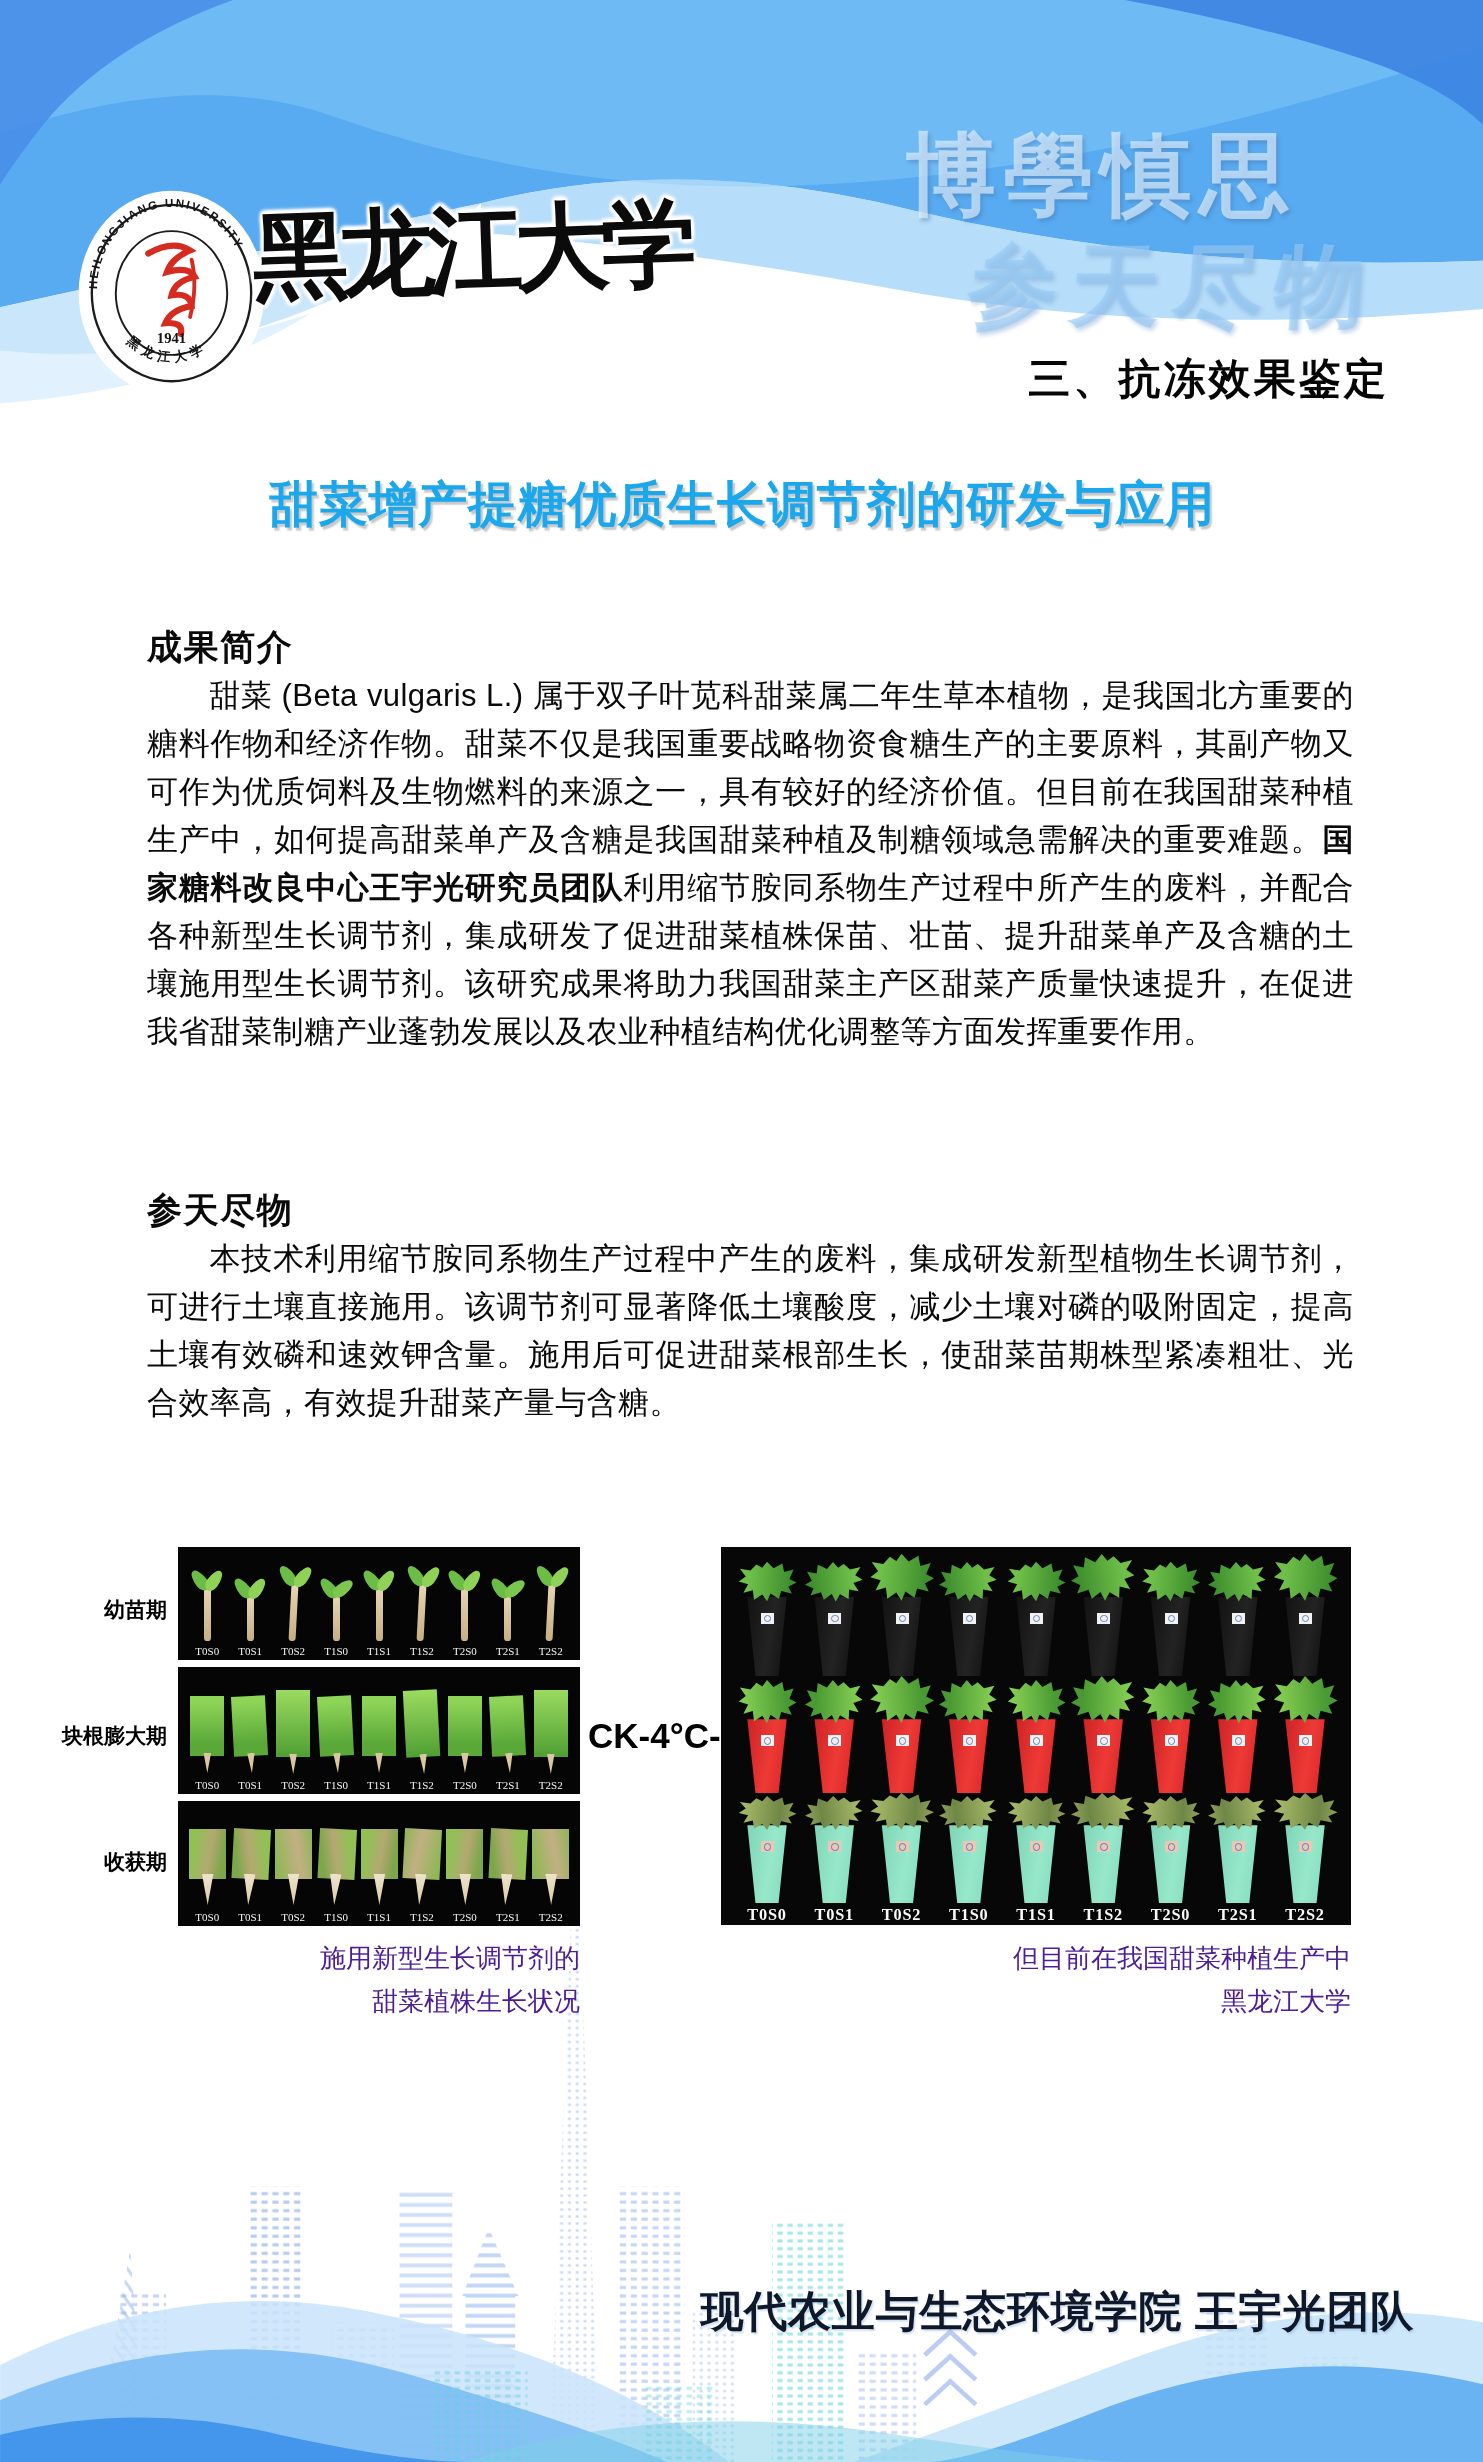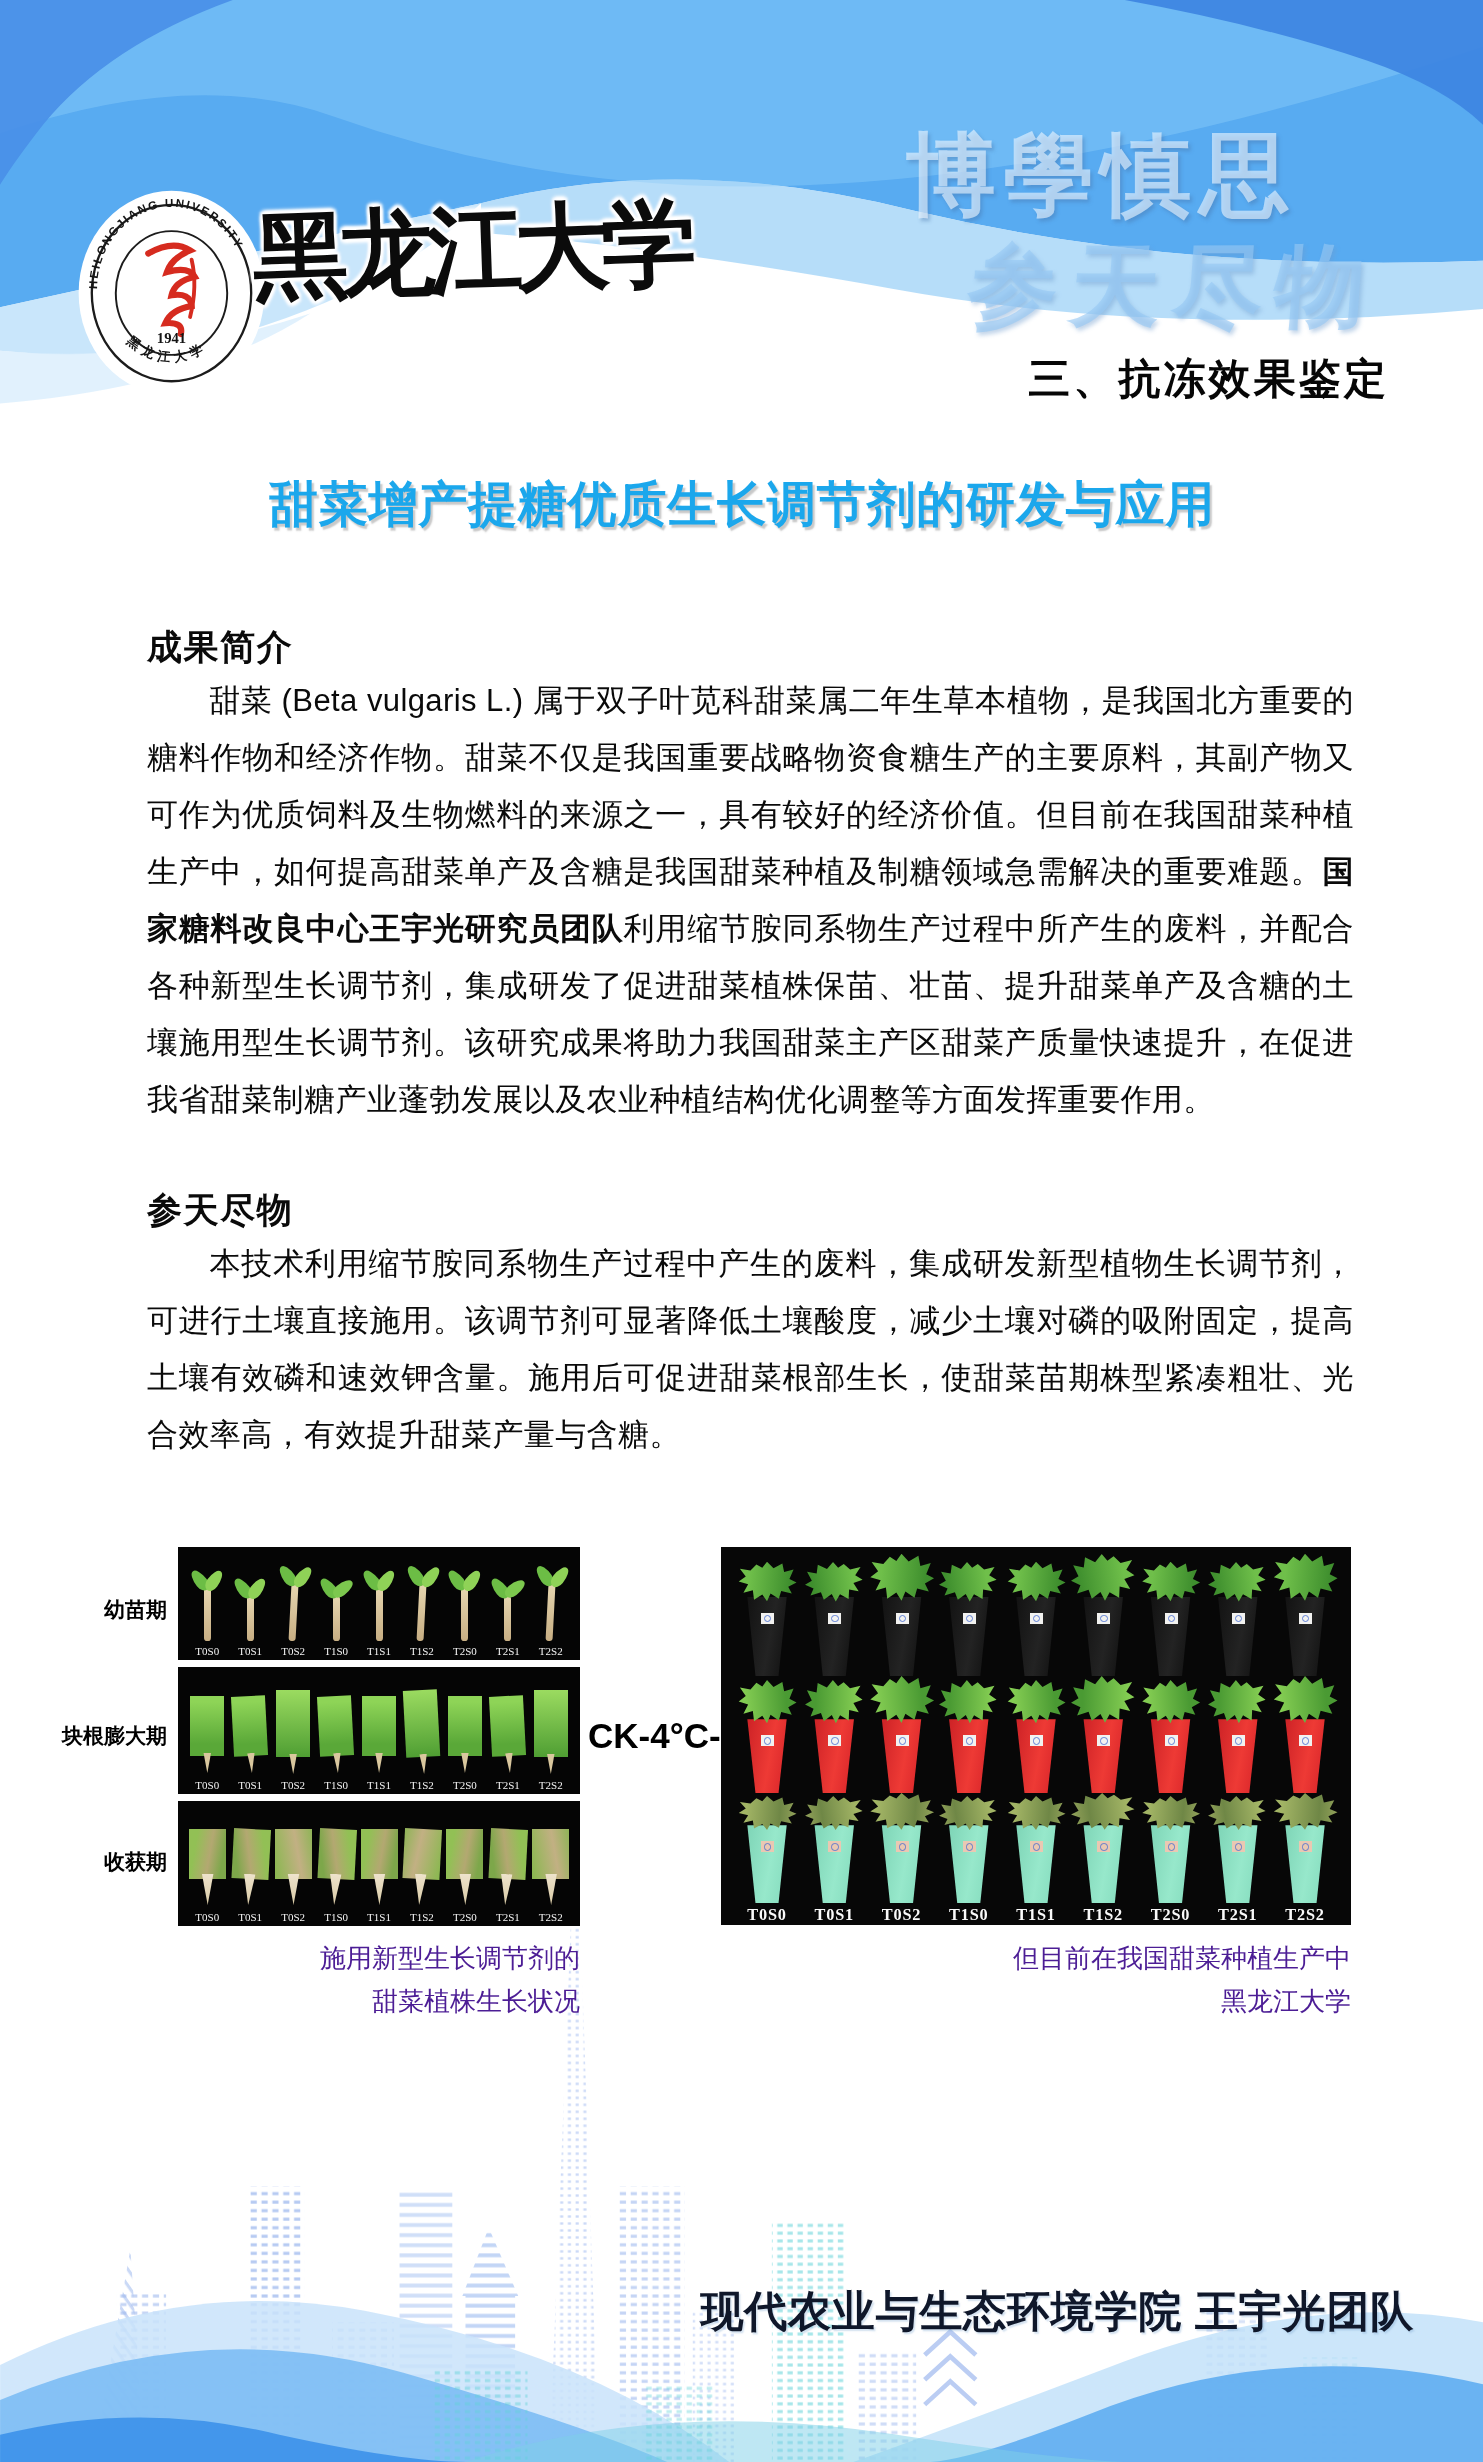--- a/index.html
+++ b/index.html
@@ -40,21 +40,21 @@
   .main-title{
     left:0;right:0;top:472px;text-align:center;z-index:3;
     font-size:49px;font-weight:900;color:#1BA7EC;letter-spacing:0.8px;white-space:nowrap;
     text-shadow:2.3px 3.1px 1.6px rgba(110,110,110,.38);
   }
   .sec-h{left:147px;z-index:3;font-size:35px;font-weight:800;color:#0a0a0a;letter-spacing:1.6px;}
   .h-intro{top:624px;}
   .h-app{top:1187px;}
   .bodytext{
     left:147px;width:1207px;z-index:3;
-    font-size:31px;line-height:57px;color:#0a0a0a;
+    font-size:31px;line-height:48px;color:#0a0a0a;
     text-align:justify;text-align-last:left;word-break:break-all;letter-spacing:0.4px;
     margin:0;
   }
   .p-intro{top:672px;}
   .p-app{top:1235px;}
   .bodytext .indent{display:inline-block;width:2em;}
   .bodytext b{font-weight:800;}
 
   
   .fig-left{left:178px;top:1547px;width:402px;z-index:2;display:flex;flex-direction:column;gap:7px;}

